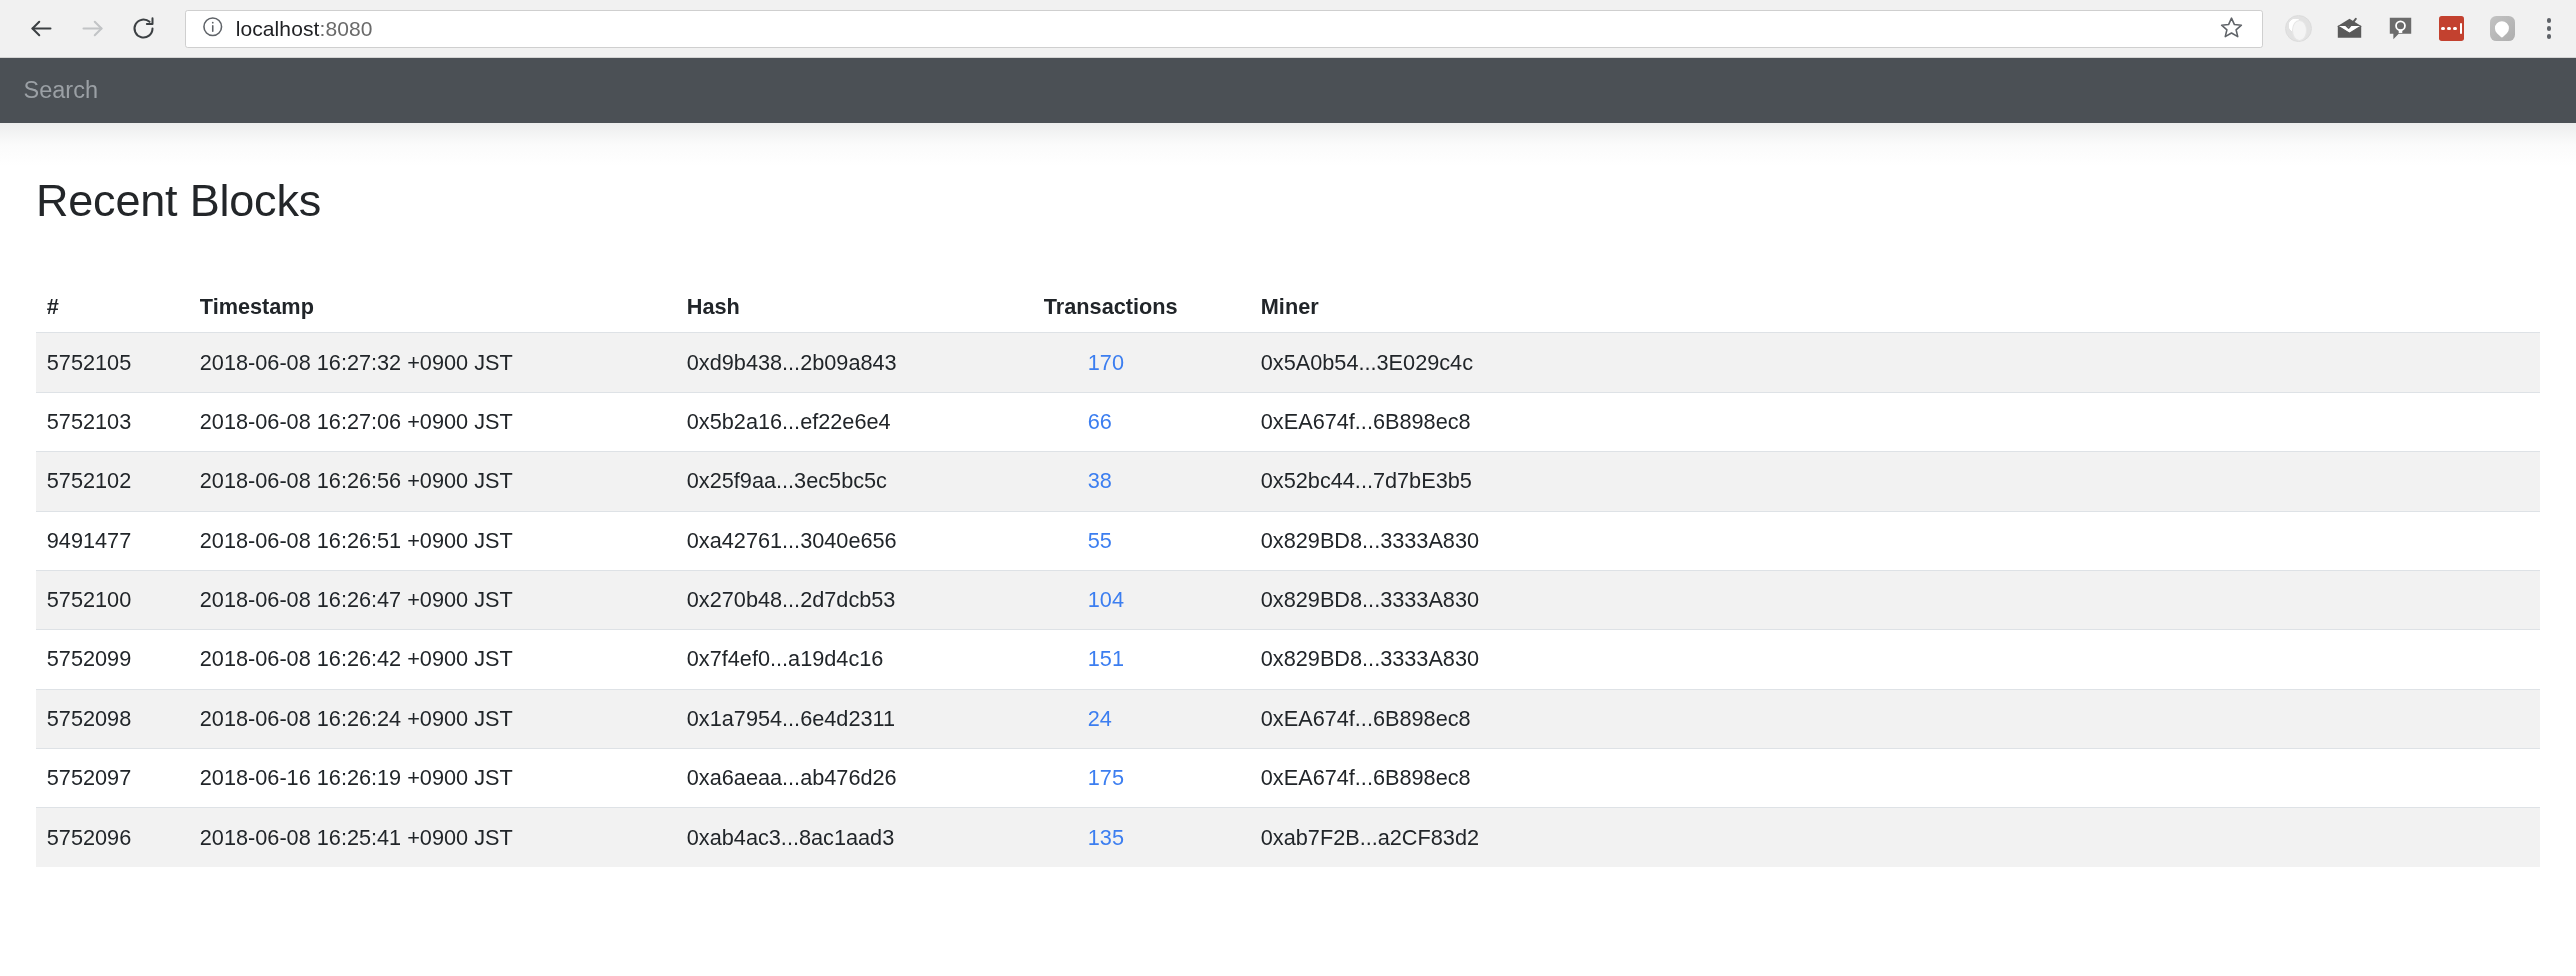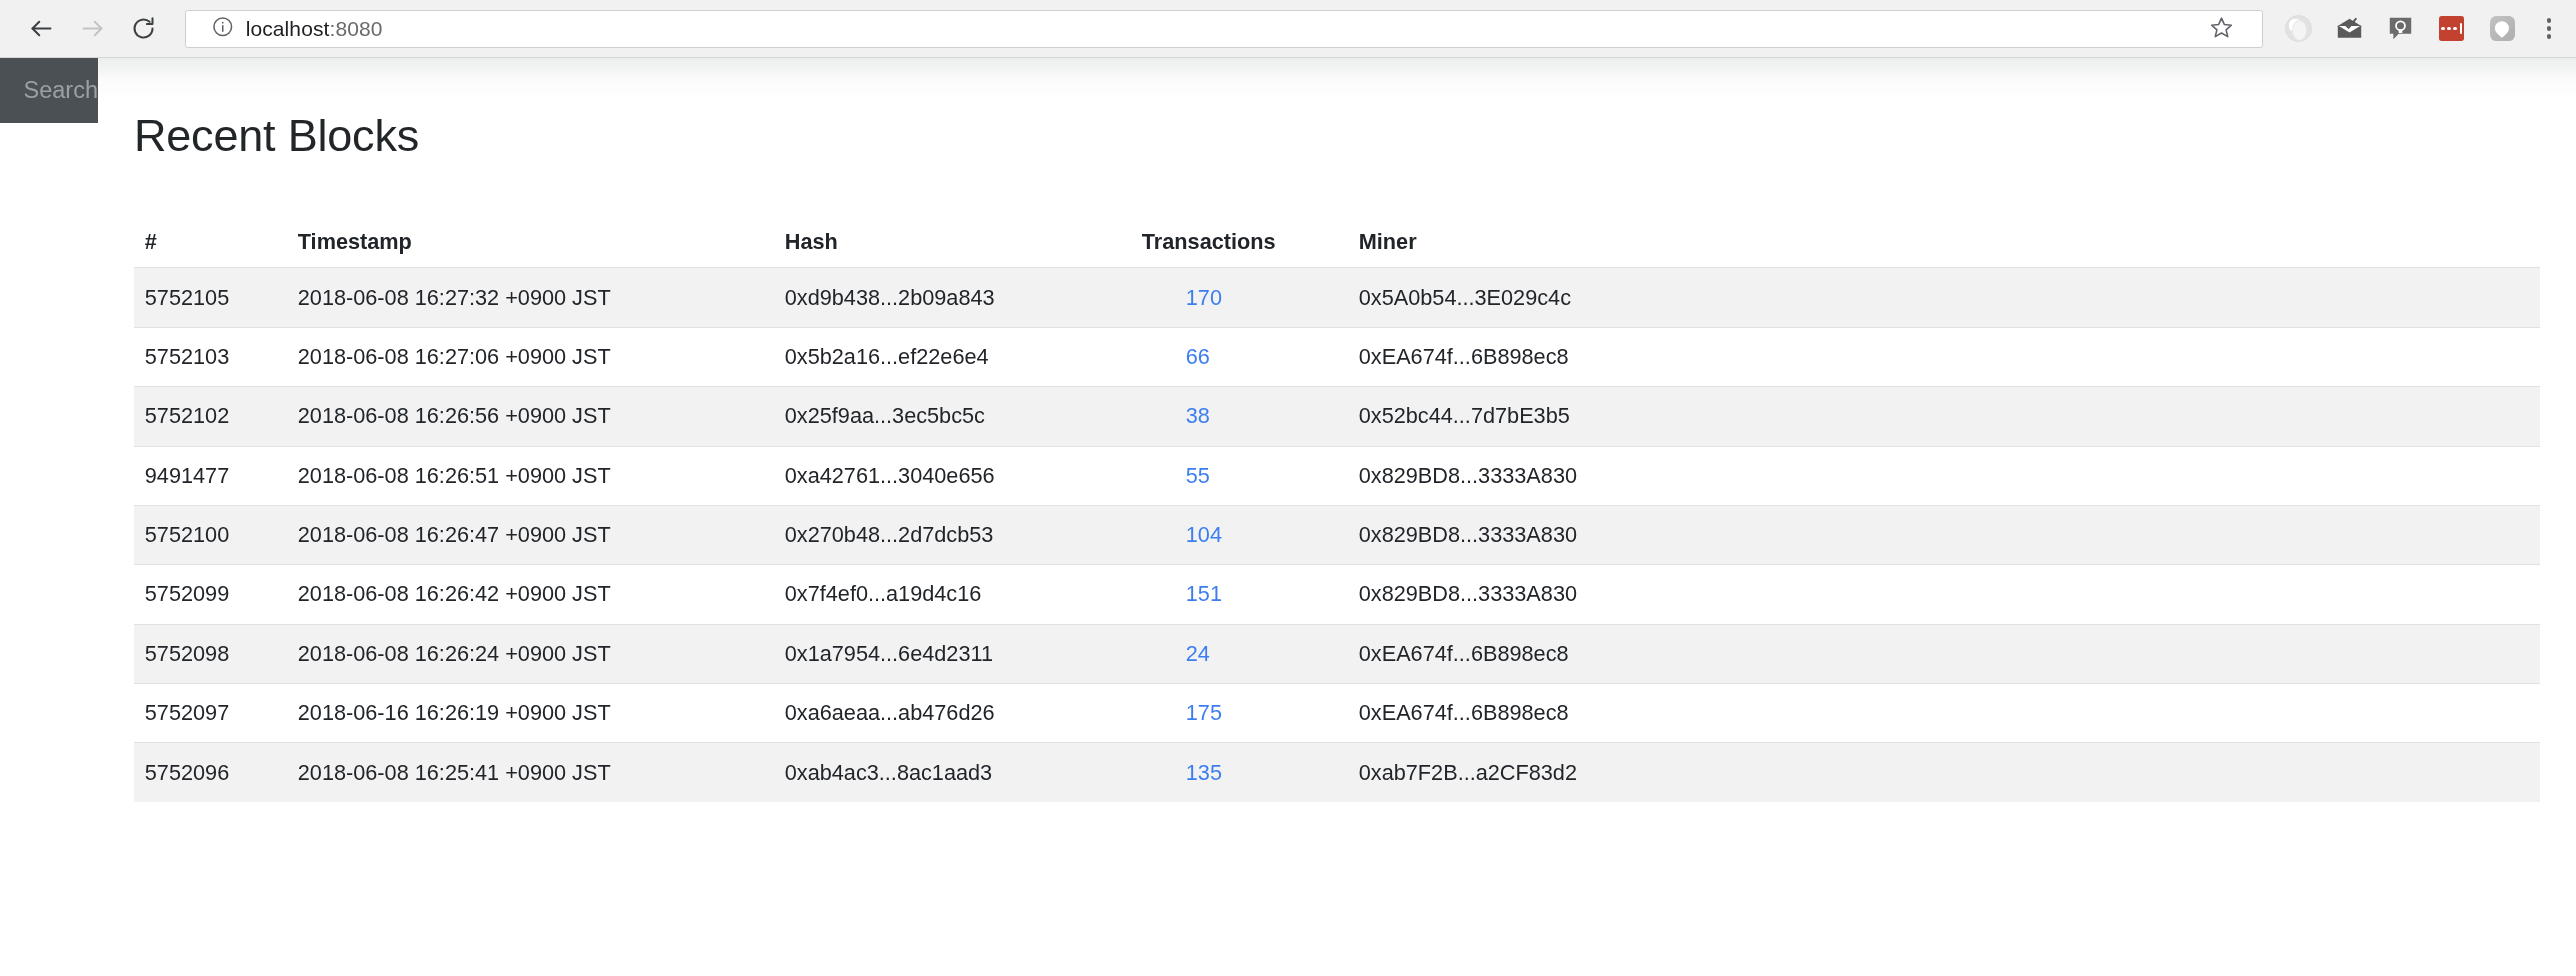--- a/index.html
+++ b/index.html
@@ -31,21 +31,21 @@
   .omnibox {
     flex: 1 1 auto;
     height: 38px;
     margin-left: 16.2px;
     margin-right: 20px;
     background: #ffffff;
     border: 0.9px solid #cfcfcf;
     border-radius: 2.7px;
     display: flex;
     align-items: center;
-    padding: 0 25px;
+    padding: 0 15px;
     position: relative;
   }
   .omnibox .info-icon { margin-right: 10.8px; flex: 0 0 auto; display:block; }
   .omnibox .url {
     font-size: 21px;
     color: #202124;
     letter-spacing: 0.1px;
     white-space: nowrap;
   }
   .omnibox .url .host { color: #202124; }
@@ -118,21 +118,21 @@
     display: flex;
     align-items: center;
     padding: 10.8px 0 10.8px 25px;
     gap: 14.4px;
     color: #3c7ef0;
     font-size: 21.7px;
     text-decoration: none;
   }
   .nav-item .nav-ico { width: 23.5px; height: 23.5px; display:flex; align-items:center; justify-content:center; }
 
-  .content-col { flex: 1 1 auto; display: flex; flex-direction: row; min-width: 0; }
+  .content-col { flex: 1 1 auto; display: flex; flex-direction: column; min-width: 0; }
   .topbar {
     height: 65px;
     background: #4b5055;
     display: flex;
     align-items: center;
     padding-left: 23.5px;
   }
   .search-placeholder {
     color: #9ba0a5;
     font-size: 23.5px;

